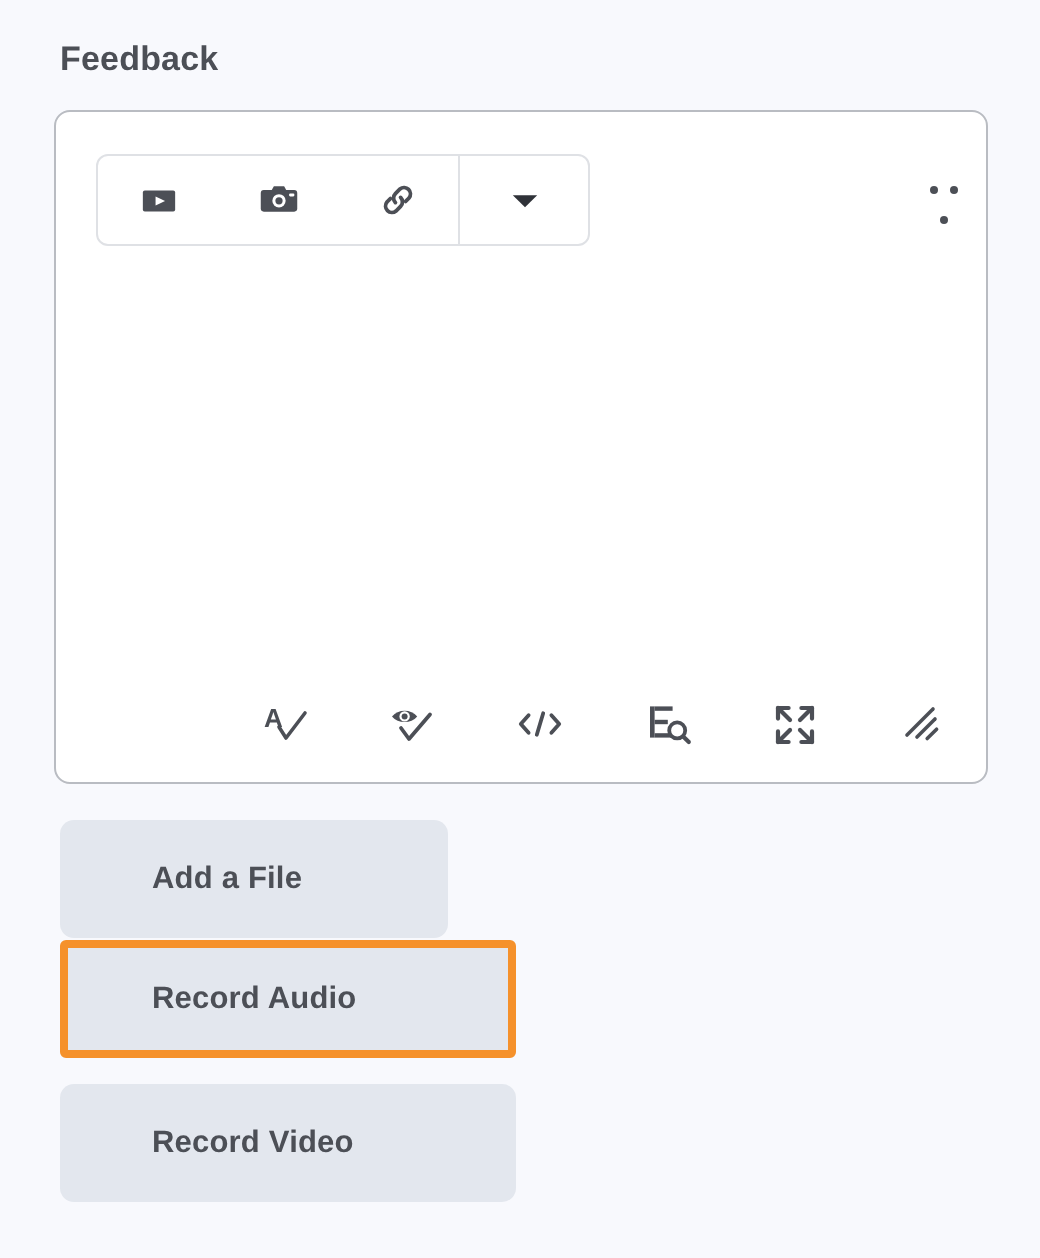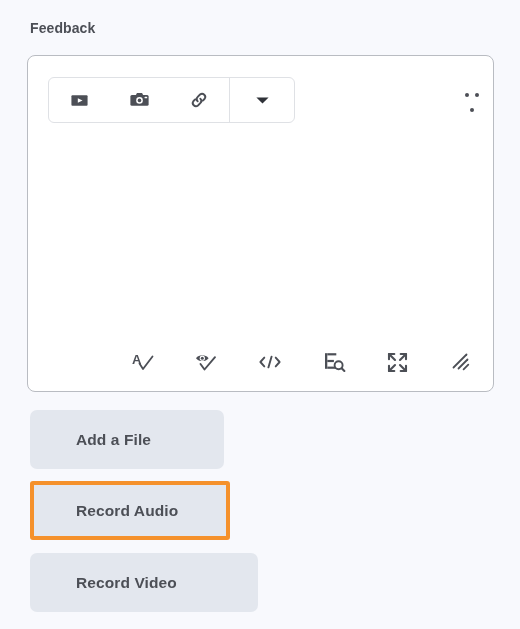--- a/index.html
+++ b/index.html
@@ -19,21 +19,21 @@
     position: relative;
     width: 520px;
     height: 629px;
   }
 
   
   .section-label {
     position: absolute;
     left: 30px;
     top: 20px;
-    font-size: 14px;
+    font-size: 17px;
     font-weight: bold;
     color: #4c4f56;
     letter-spacing: 0.1px;
   }
 
   
   .editor {
     position: absolute;
     left: 27px;
     top: 55px;
@@ -172,22 +172,22 @@
 
   .btn-add-file   { width: 194px; }
   .btn-record-video { width: 228px; margin-top: 13px; }
 
   
   .highlight-wrap {
     box-sizing: border-box;
     border: 4px solid #f5912b;
     border-radius: 3px;
     padding: 0;
-    width: 200px;
-    margin-top: 12px;
+    width: 228px;
+    margin-top: 1px;
   }
   .highlight-wrap .action-btn {
     width: 100%;
     border-radius: 0;
     height: 51px;
     line-height: 51px;
     padding-left: 42px;
   }
 </style>
 </head>

